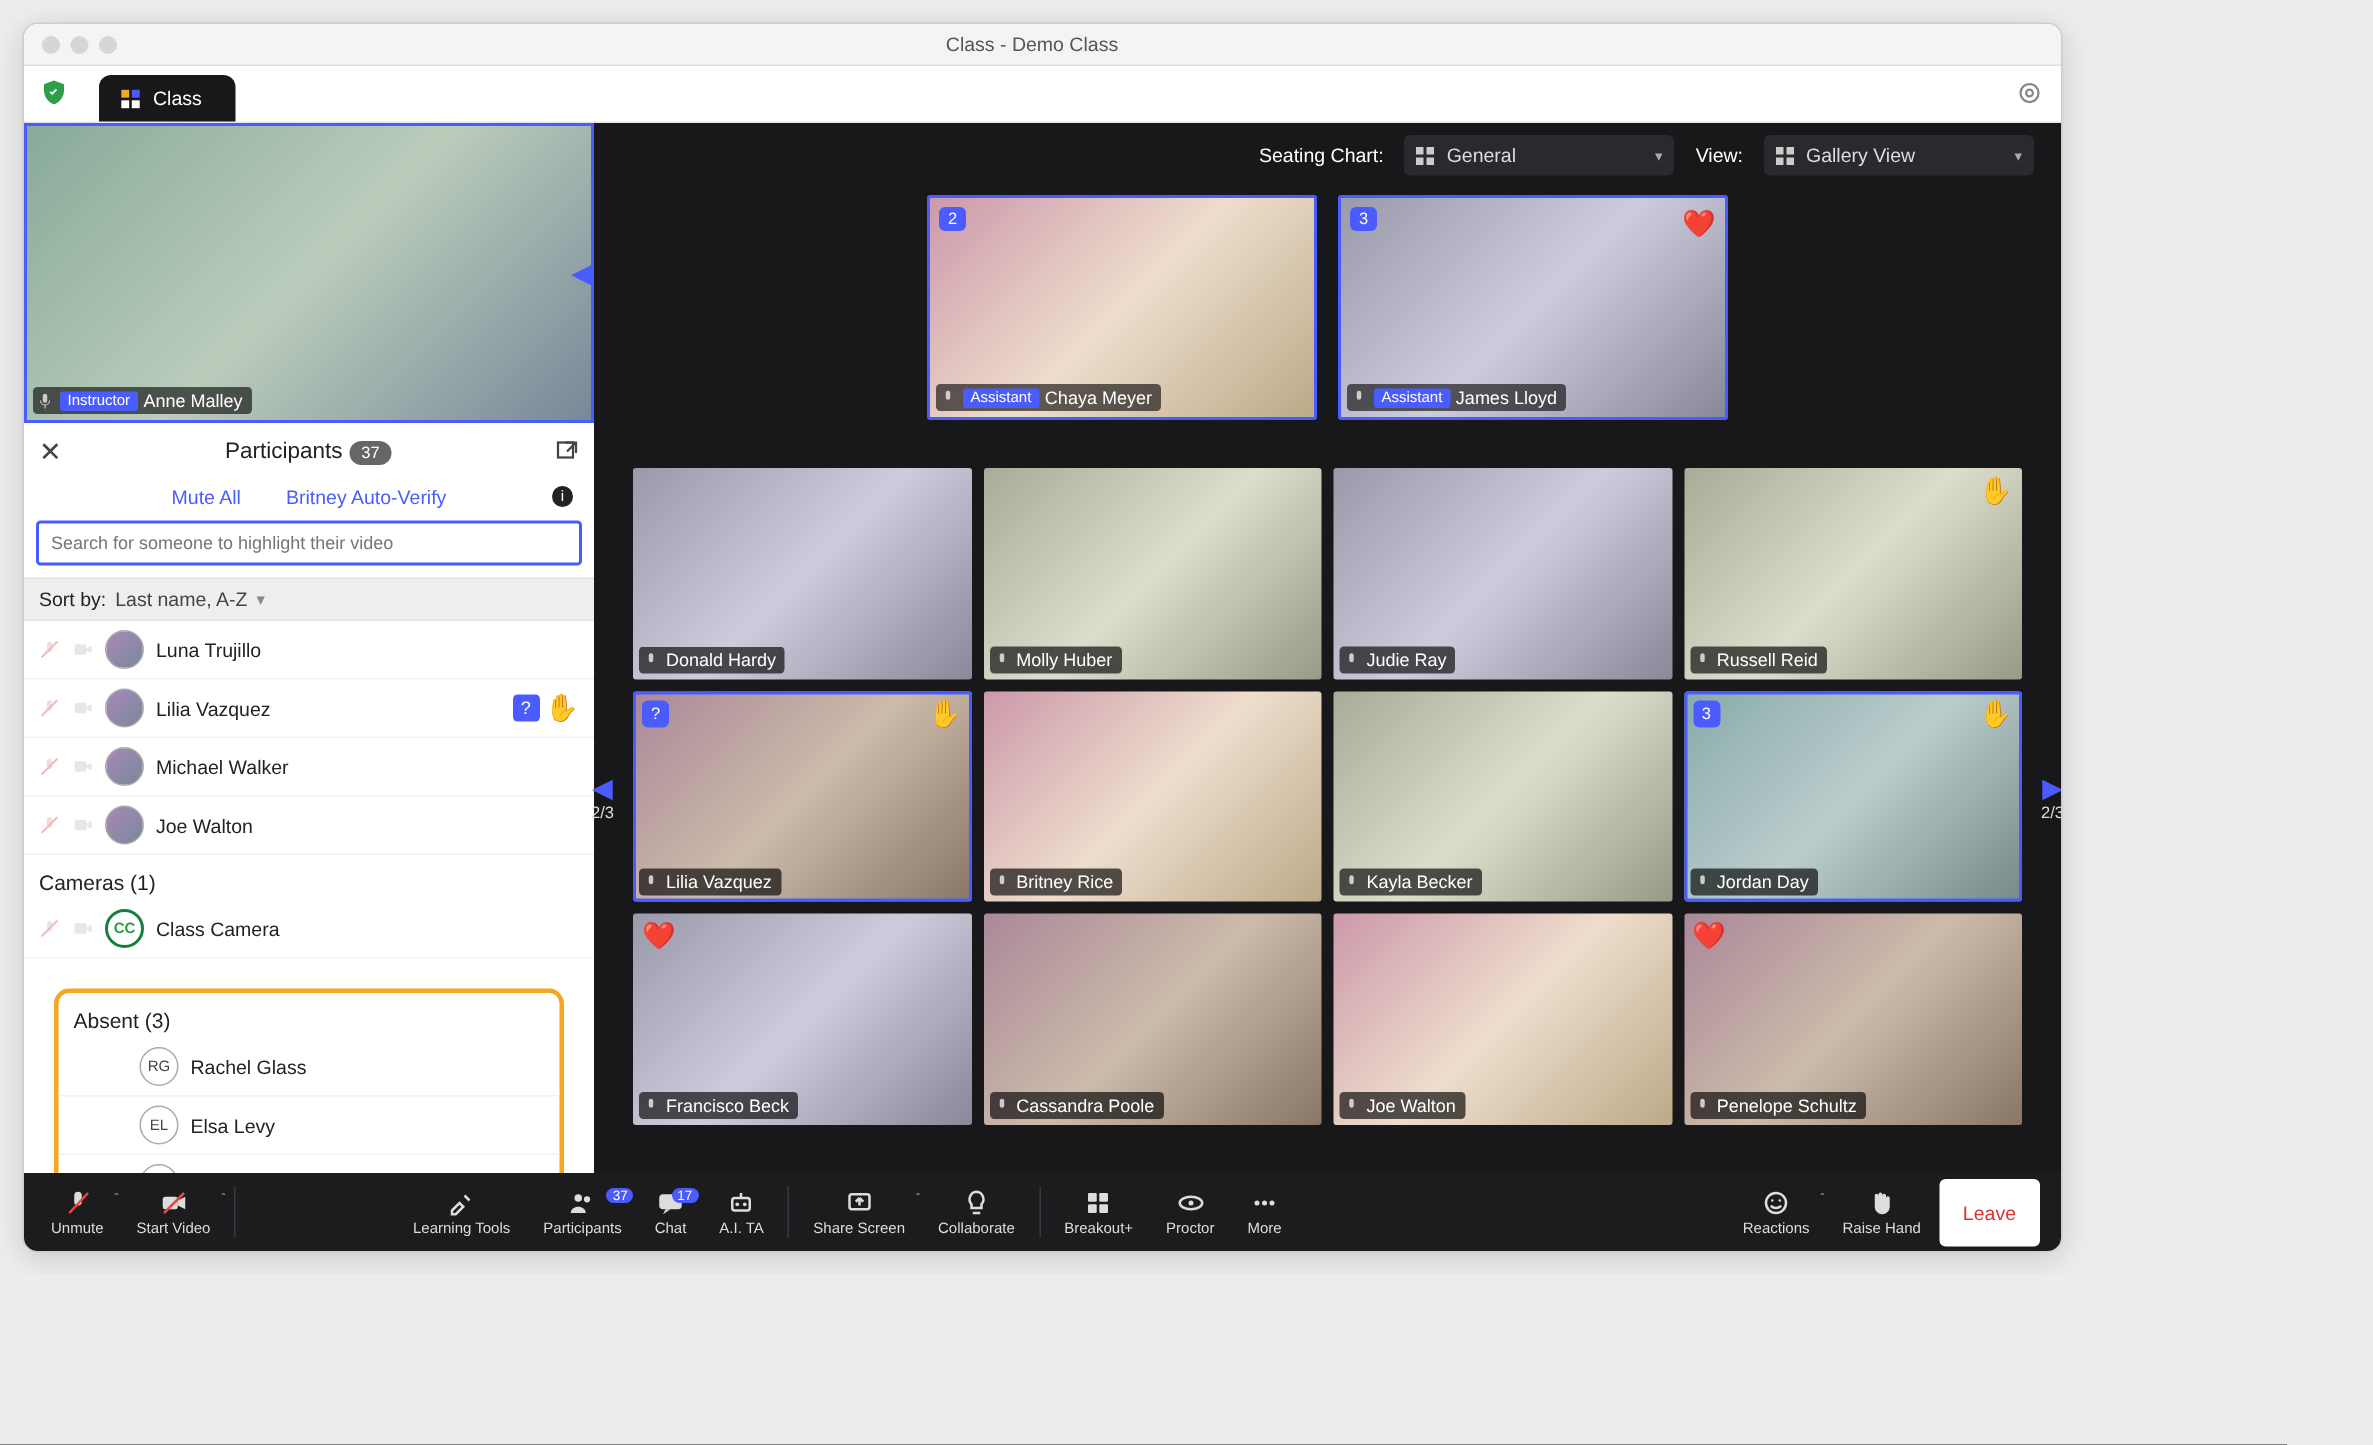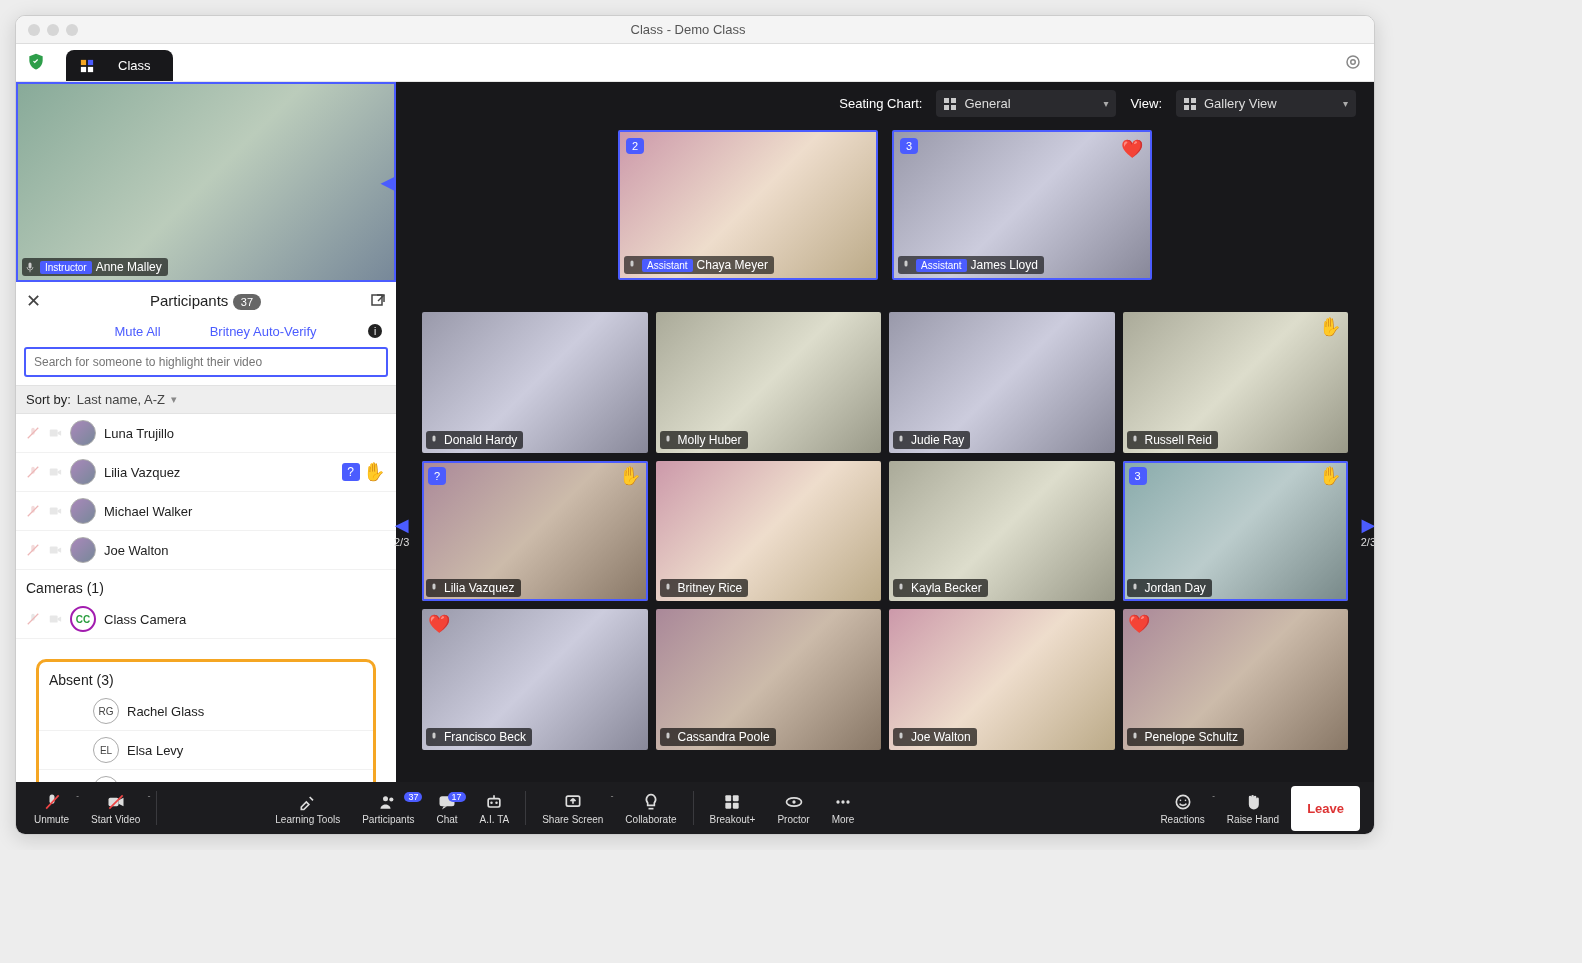--- a/index.html
+++ b/index.html
@@ -4,54 +4,54 @@
 <style>
   *{box-sizing:border-box;margin:0;padding:0;font-family:-apple-system,BlinkMacSystemFont,"Segoe UI",Helvetica,Arial,sans-serif;}
   body{background:#ededed;padding:15px;}
   .window{width:1360px;height:820px;background:#fff;border:1px solid #ccc;border-radius:10px;overflow:hidden;display:flex;flex-direction:column;box-shadow:0 4px 20px rgba(0,0,0,0.15);}
   .titlebar{height:28px;background:#f4f4f4;display:flex;align-items:center;position:relative;border-bottom:1px solid #ddd;}
   .traffic{display:flex;gap:7px;margin-left:12px;}
   .traffic span{width:12px;height:12px;border-radius:50%;background:#d6d6d6;}
   .titlebar-title{position:absolute;left:0;right:14px;text-align:center;font-size:13px;color:#555;}
   .tabbar{height:38px;background:#fff;border-bottom:1px solid #e6e6e6;display:flex;align-items:flex-end;padding-left:10px;position:relative;}
   .shield{width:20px;height:20px;margin-bottom:9px;margin-right:20px;}
-  .tab{background:#18181b;color:#fff;padding:8px 22px 8px 14px;font-size:13px;border-radius:8px 8px 0 0;display:flex;align-items:center;gap:24px;}
+  .tab{background:#18181b;color:#fff;padding:8px 22px 8px 14px;font-size:13px;border-radius:8px 8px 0 0;display:flex;align-items:center;gap:8px;}
   .tab-icon{width:14px;height:14px;}
   .settings-gear{position:absolute;right:12px;top:9px;width:18px;height:18px;color:#888;}
 
   .content{flex:1;background:#18181b;color:#fff;display:flex;overflow:hidden;}
   .left-col{width:380px;display:flex;flex-direction:column;background:#18181b;}
   .instructor-tile{position:relative;height:200px;border:2px solid #4b5cff;background:linear-gradient(135deg,#9aa 0%,#bbb 40%,#889 100%);}
   .collapse-arrow{position:absolute;right:-2px;top:50%;transform:translateY(-50%);color:#4b5cff;font-size:20px;}
   .tile-footer{position:absolute;bottom:4px;left:4px;display:flex;align-items:center;gap:4px;background:rgba(0,0,0,0.6);padding:2px 6px 2px 2px;border-radius:3px;font-size:12px;}
   .role-badge{background:#4b5cff;padding:1px 5px;border-radius:2px;font-size:10px;}
   .mic-ico{width:12px;height:12px;}
 
   .panel{background:#fff;color:#222;flex:1;display:flex;flex-direction:column;overflow:hidden;}
   .panel-header{display:flex;align-items:center;padding:8px 10px;gap:8px;}
   .panel-title{font-size:15px;font-weight:500;}
   .count-pill{background:#666;color:#fff;font-size:11px;padding:2px 8px;border-radius:10px;}
   .icon-btn{background:none;border:none;cursor:pointer;color:#444;}
   .close-btn{font-size:18px;}
   .popout-btn{margin-left:auto;font-size:15px;}
   .panel-actions{display:flex;justify-content:center;gap:30px;padding:4px 0 8px;font-size:13px;position:relative;}
-  .link{color:#4b5cff;cursor:pointer;margin-left:19px;}
+  .link{color:#4b5cff;cursor:pointer;}
   .info-dot{position:absolute;right:14px;width:14px;height:14px;border-radius:50%;background:#222;color:#fff;font-size:10px;display:flex;align-items:center;justify-content:center;}
   .search-input{margin:0 8px 8px;border:2px solid #4b5cff;border-radius:3px;padding:6px 8px;font-size:12px;color:#888;}
   .sort-row{padding:6px 10px;font-size:13px;display:flex;align-items:center;gap:6px;background:#eee;border-top:1px solid #e2e2e2;border-bottom:1px solid #e2e2e2;}
   .sort-val{color:#444;}
   .chev{color:#888;font-size:11px;}
 
   .scroll-list{flex:1;overflow-y:auto;position:relative;}
   .p-row{display:flex;align-items:center;padding:6px 10px;gap:8px;font-size:13px;border-bottom:1px solid #f1f1f1;position:relative;}
   .mini-ico{width:14px;height:14px;opacity:0.35;}
   .mini-ico.mic{color:#c33;}
   .avatar{width:26px;height:26px;border-radius:50%;background:linear-gradient(135deg,#a8b,#789);border:1px solid #aaa;}
   .avatar.initials{display:flex;align-items:center;justify-content:center;font-size:10px;color:#444;background:#fff;}
-  .avatar.cc{border:2px solid #a21caf;color:#2a9d3f;font-weight:600;}
+  .avatar.cc{border:2px solid #15803d;color:#2a9d3f;font-weight:600;}
   .row-right{margin-left:auto;display:flex;align-items:center;gap:4px;}
   .q-badge{width:18px;height:18px;background:#4b5cff;border-radius:3px;display:flex;align-items:center;justify-content:center;font-size:12px;color:#fff;}
   .hand{font-size:18px;}
   .section-title{padding:10px 10px 4px;font-size:14px;font-weight:500;color:#222;}
   .highlight-box{border:3px solid #f5a623;border-radius:10px;margin:20px;padding-bottom:6px;}
 
   .right-col{flex:1;display:flex;flex-direction:column;}
   .top-controls{height:42px;display:flex;align-items:center;justify-content:flex-end;gap:14px;padding:0 18px;font-size:13px;}
   .dropdown{background:#2a2a2e;border:none;color:#ddd;padding:6px 30px 6px 28px;border-radius:4px;position:relative;font-size:13px;min-width:180px;text-align:left;}
   .dd-grid{position:absolute;left:8px;top:8px;width:12px;height:12px;}
@@ -79,21 +79,21 @@
   .num-badge{position:absolute;top:6px;left:6px;background:#4b5cff;border-radius:4px;width:18px;height:18px;display:flex;align-items:center;justify-content:center;font-size:11px;}
   .num-badge::after{content:"";position:absolute;bottom:-4px;left:4px;border:4px solid transparent;border-top-color:#4b5cff;}
 
   .bottom-bar{height:52px;background:#1c1c1f;display:flex;align-items:center;padding:0 8px;gap:2px;color:#ddd;}
   .bb-item{display:flex;flex-direction:column;align-items:center;font-size:10px;gap:2px;padding:0 10px;cursor:pointer;position:relative;}
   .bb-item .chev-up{position:absolute;top:2px;right:0;font-size:8px;color:#aaa;}
   .bb-ico{width:20px;height:20px;}
   .bb-badge{position:absolute;top:0;right:2px;background:#4b5cff;color:#fff;font-size:9px;padding:0 4px;border-radius:7px;}
   .bb-sep{width:1px;height:34px;background:#3a3a3e;margin:0 4px;}
   .spacer{flex:1;}
-  .leave-btn{background:#fff;color:#d33;border:none;padding:15px 16px;border-radius:4px;font-size:13px;font-weight:700;margin-right:6px;text-align:center;}
+  .leave-btn{background:#fff;color:#d33;border:none;padding:15px 16px;border-radius:4px;font-size:13px;font-weight:400;margin-right:6px;text-align:center;}
   .bg1{background:linear-gradient(135deg,#8a9 0%,#bcb 50%,#789 100%);}
   .bg2{background:linear-gradient(135deg,#c9a 0%,#edc 50%,#ba8 100%);}
   .bg3{background:linear-gradient(135deg,#99a 0%,#ccd 50%,#889 100%);}
   .bg4{background:linear-gradient(135deg,#aa9 0%,#ddc 50%,#998 100%);}
   .bg5{background:linear-gradient(135deg,#a89 0%,#cba 50%,#876 100%);}
   .bg6{background:linear-gradient(135deg,#8aa 0%,#bcc 50%,#788 100%);}
   svg{display:block;}
 </style>
 </head>
 <body>

